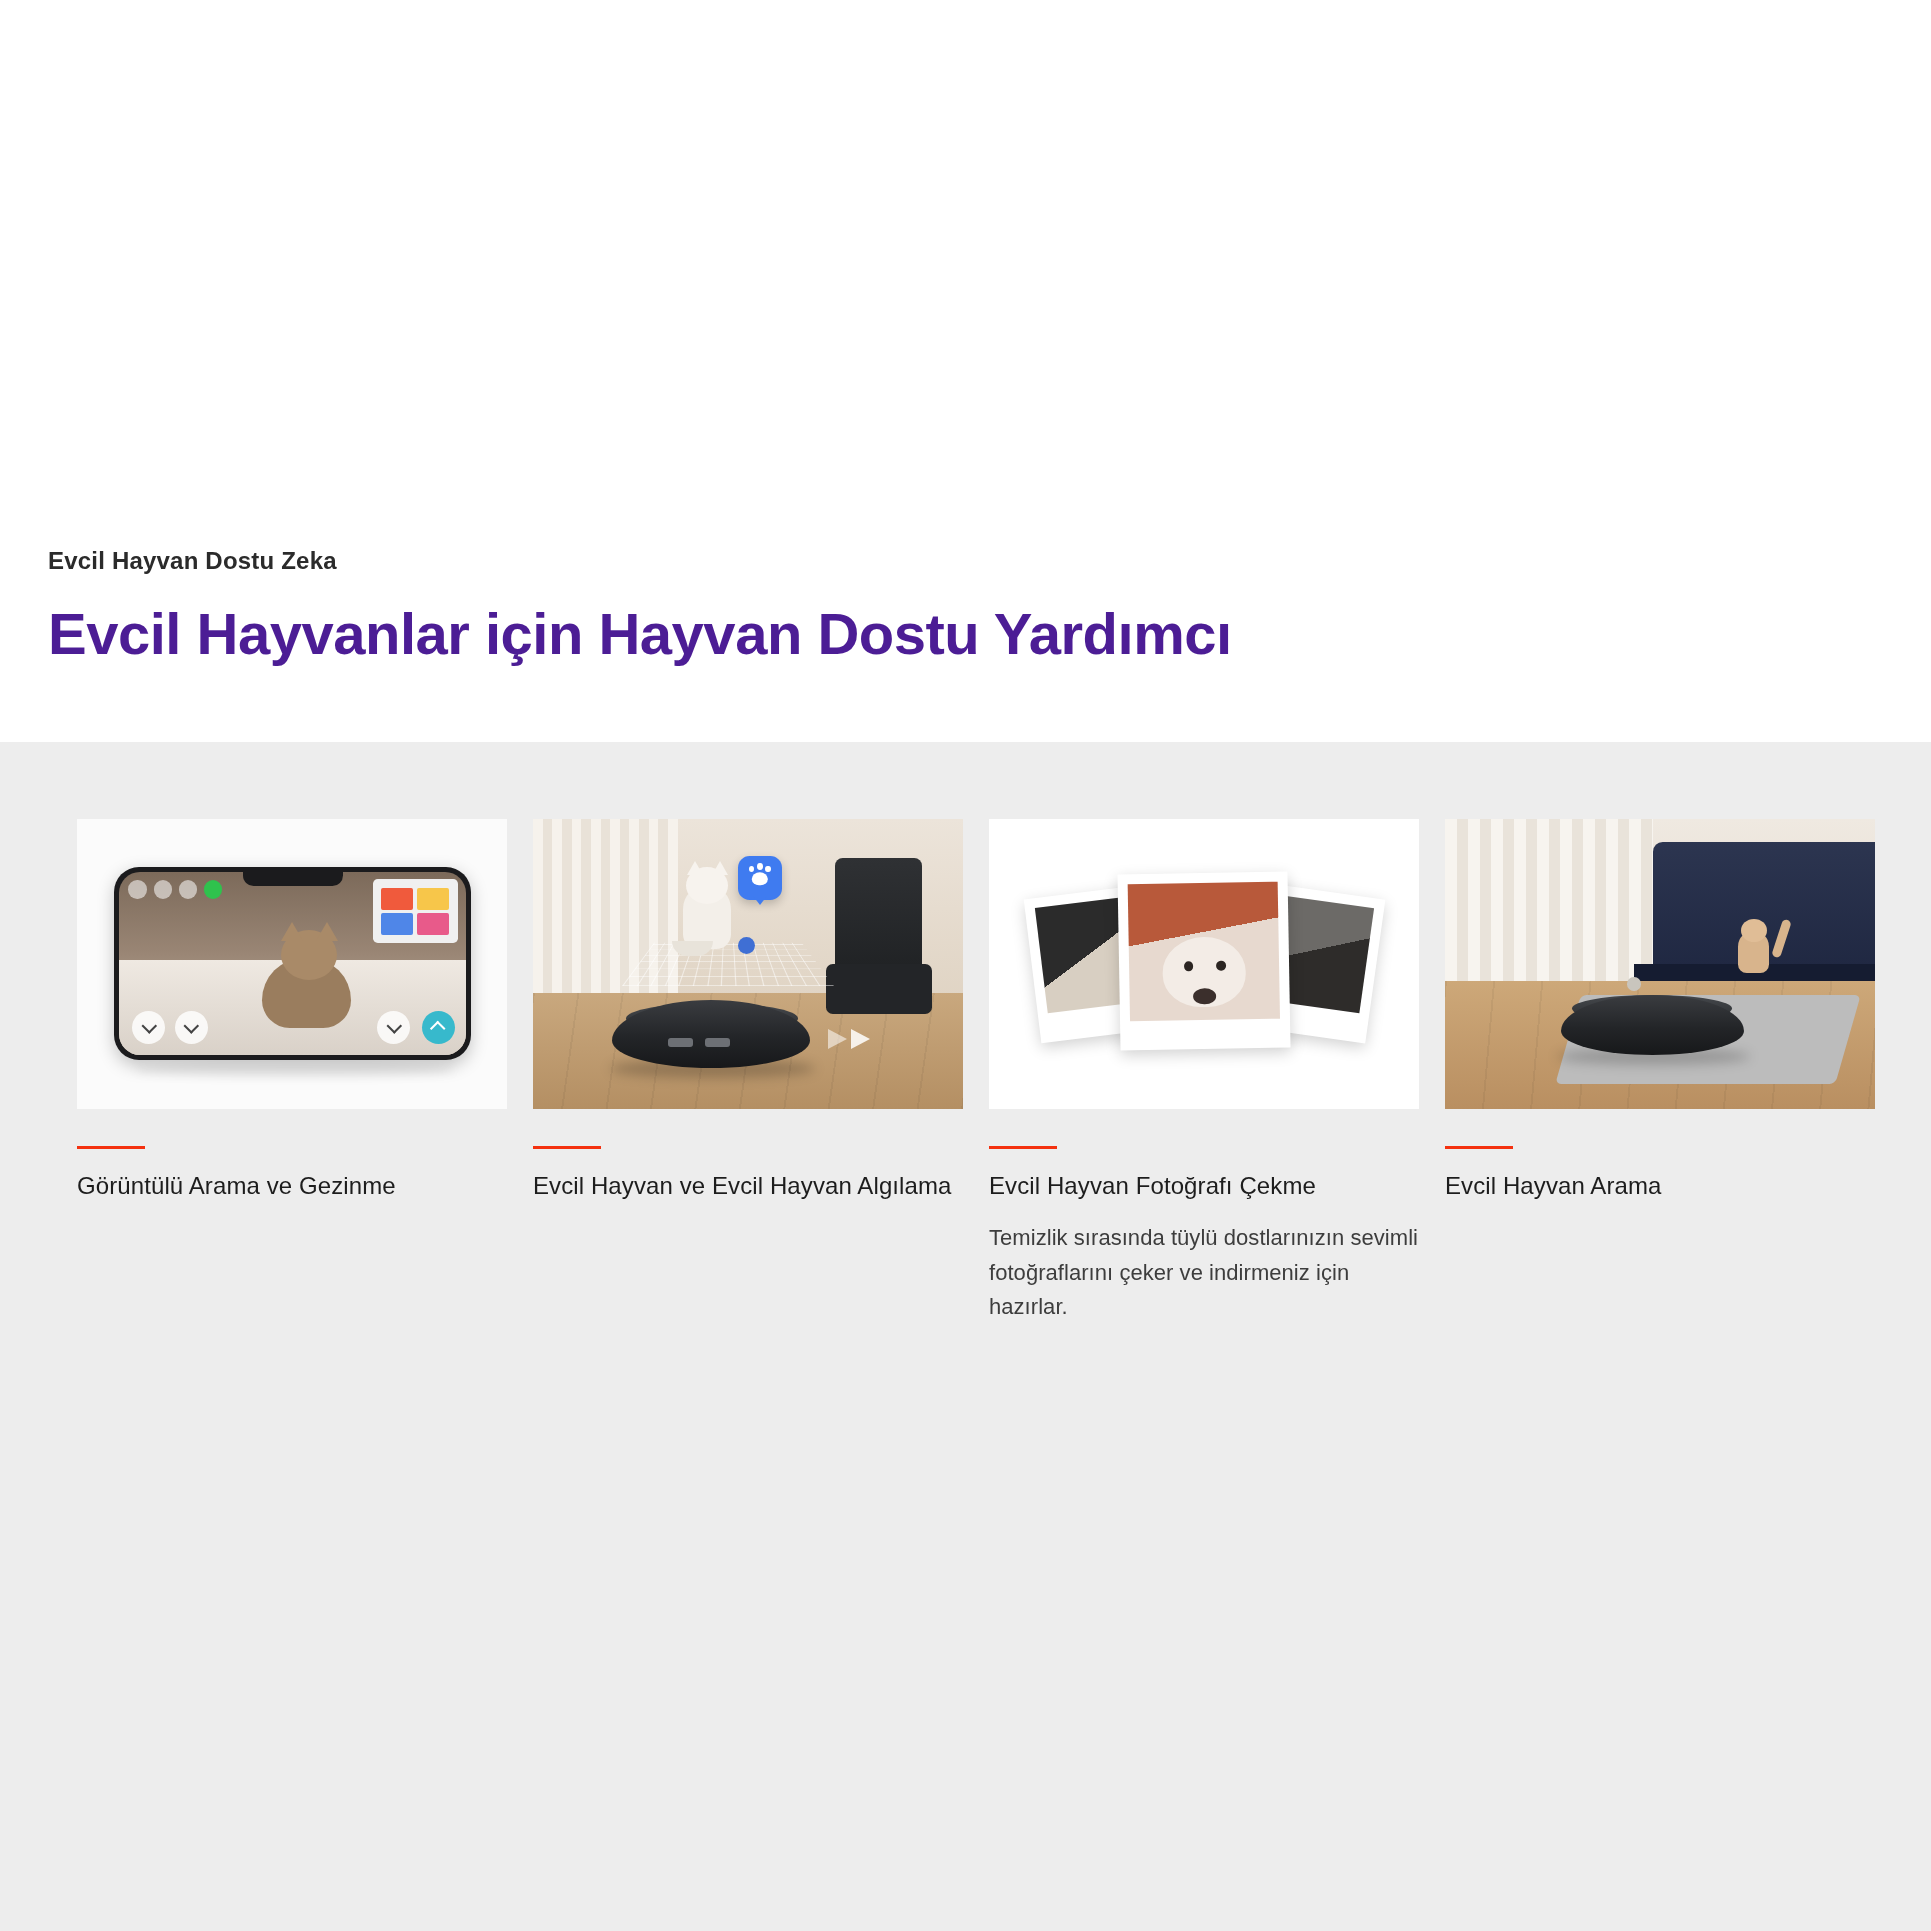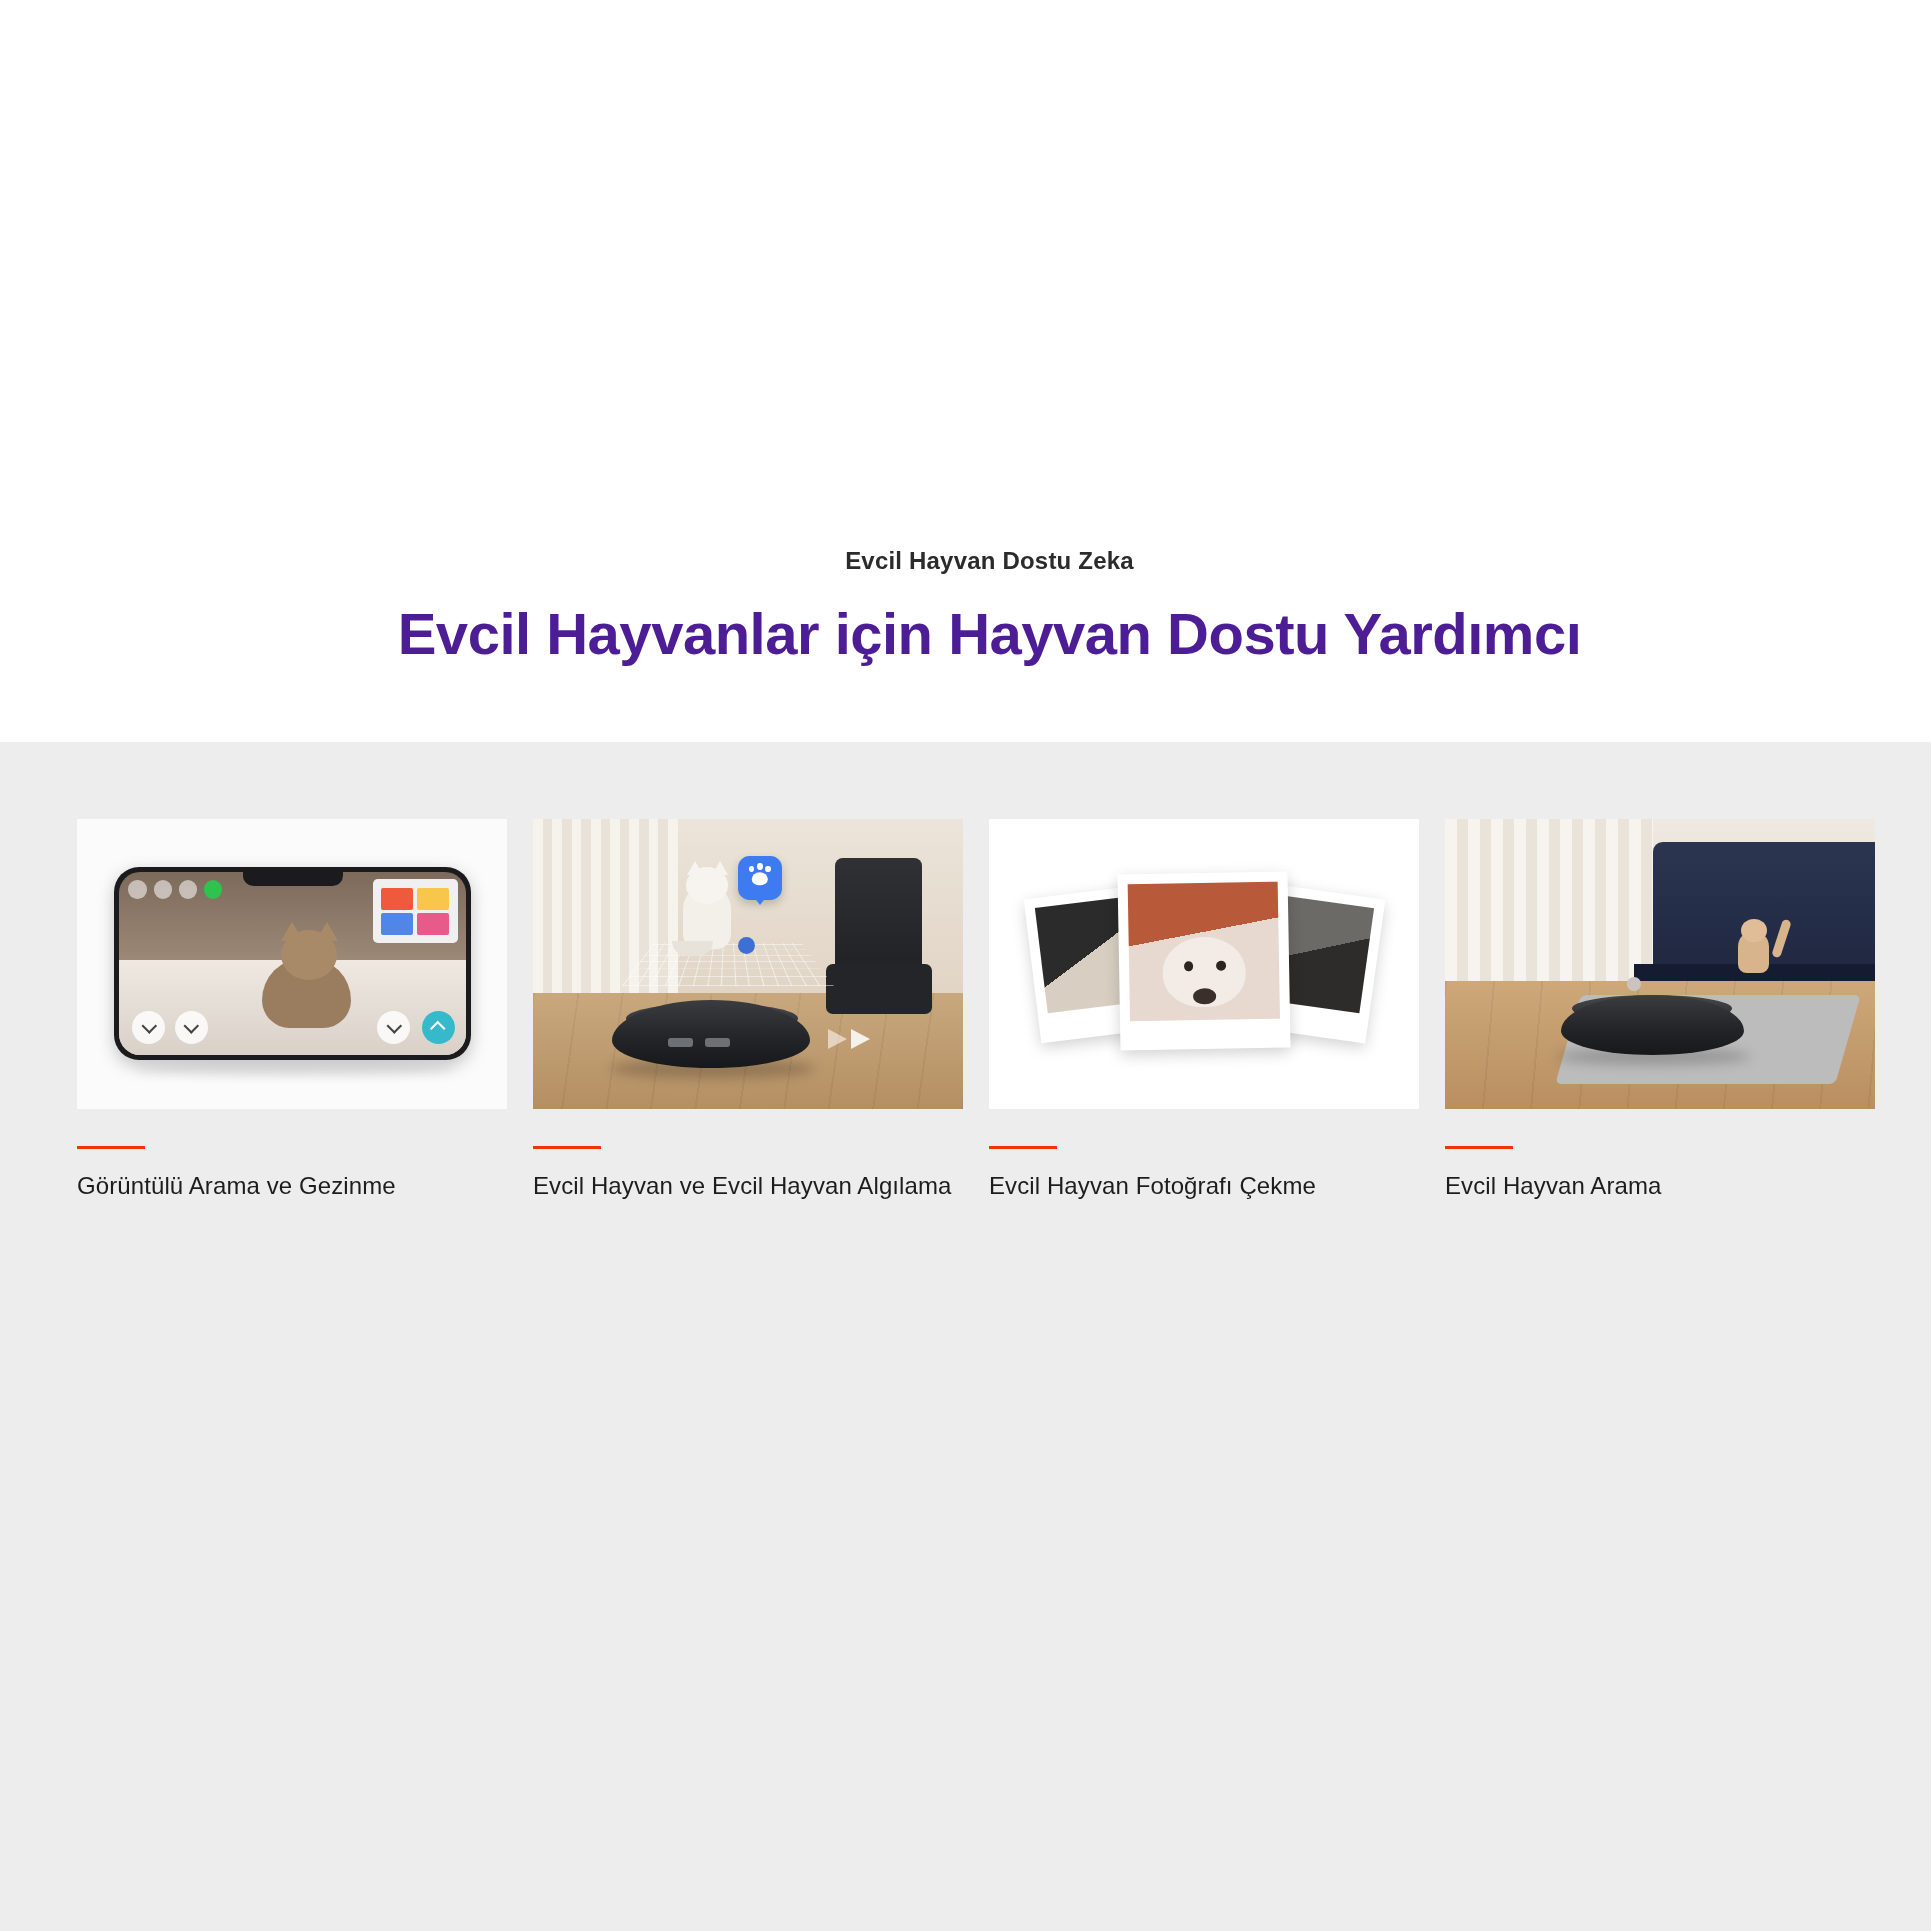--- a/index.html
+++ b/index.html
@@ -11,21 +11,20 @@
   }
 
   .page { width: 1931px; height: 1931px; position: relative; background:#fff; }
 
   
   .hero {
     height: 742px;
     background: #ffffff;
     display: flex;
     flex-direction: column;
-    align-items: center;
     justify-content: flex-end;
     padding-bottom: 75px;
     margin-left: 48px;
   }
   .hero-eyebrow {
     font-size: 24px;
     font-weight: 700;
     color: #2b2b2b;
     letter-spacing: 0.2px;
     margin-bottom: 25px;
@@ -450,20 +449,21 @@
               <div class="ph"></div>
               <div class="dogface"></div>
               <div class="eye1"></div>
                 <div class="eye2"></div>
               <div class="nose"></div>
             </div>
           </div>
         </div>
         <div class="card-rule"></div>
         <div class="card-title">Evcil Hayvan Fotoğrafı Çekme</div>
+        <div class="card-body">Temizlik sırasında tüylü dostlarınızın sevimli fotoğraflarını çeker ve indirmeniz için hazırlar.</div>
       </div>
 
       <div class="card">
         <div class="card-media">
           <div class="ill4">
             <div class="curtain"></div>
             <div class="bed"></div>
             <div class="bedfoot"></div>
             <div class="floor"></div>
             <div class="rug"></div>

